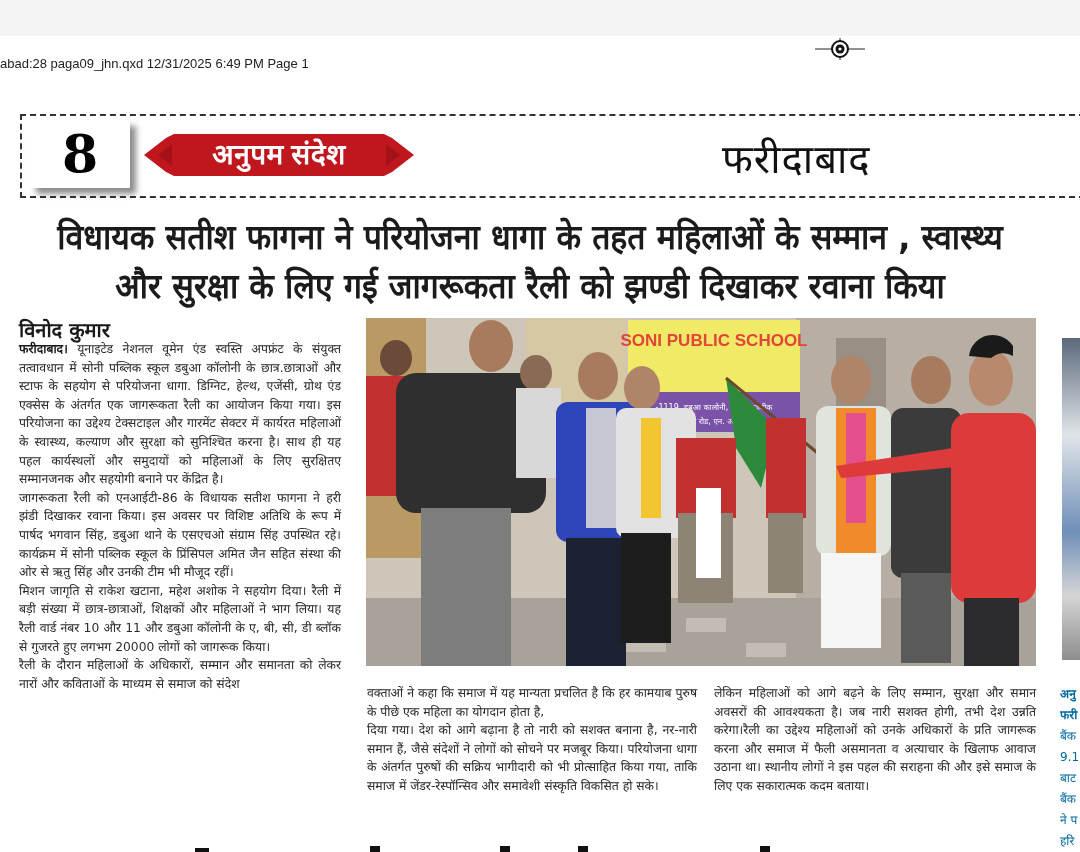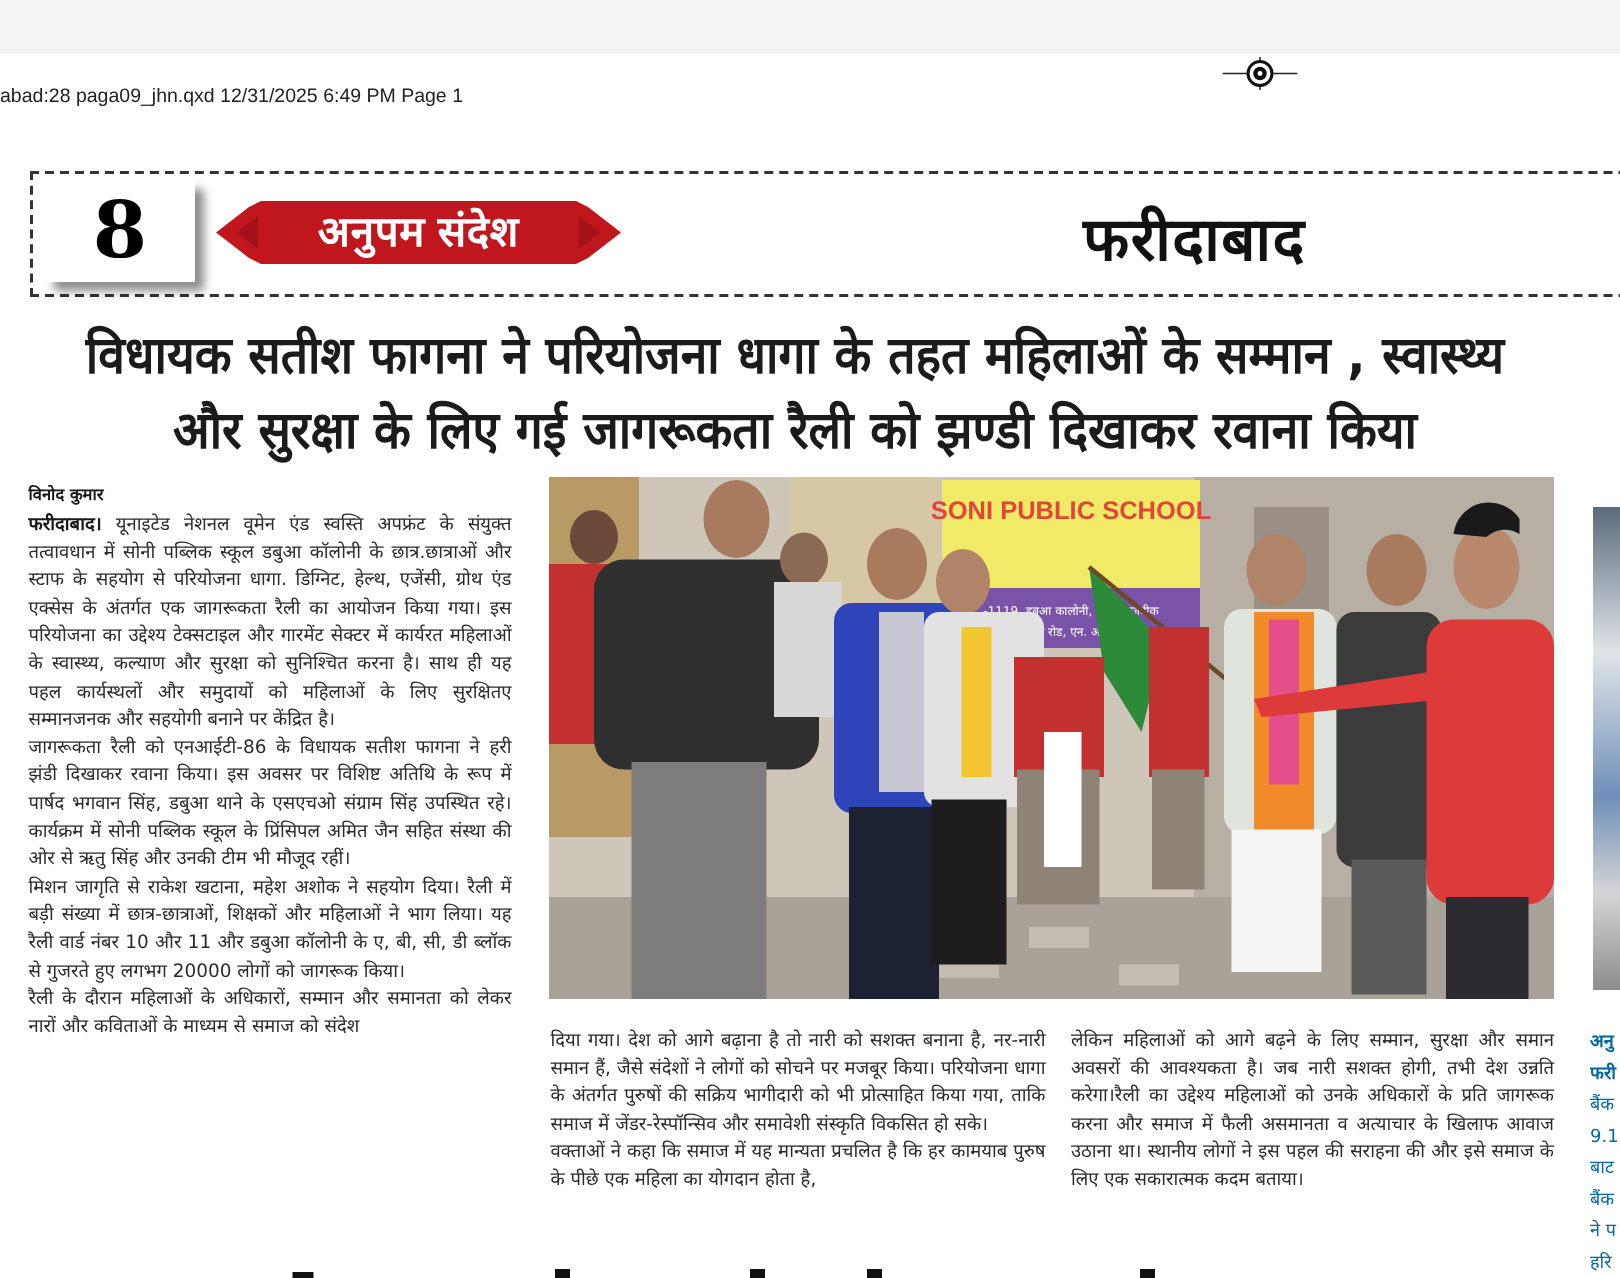--- a/index.html
+++ b/index.html
@@ -11,33 +11,33 @@
   .crosshair { position: absolute; left: 815px; top: 38px; width: 50px; height: 22px; }
 
   .masthead { position: absolute; left: 20px; top: 114px; width: 1065px; height: 84px;
     border-top: 2px dashed #333; border-bottom: 2px dashed #333; border-left: 2px dashed #333; }
   .page-num { position: absolute; left: 8px; top: 4px; width: 100px; height: 68px; background: #fff;
     box-shadow: 6px 6px 6px rgba(0,0,0,0.45); font-family: "DejaVu Serif", serif; font-weight: 900;
     font-size: 52px; line-height: 68px; text-align: center; color: #000; }
   .brand { position: absolute; left: 122px; top: 16px; height: 46px; width: 270px; }
   .brand svg { position: absolute; left: 0; top: 0; }
   .brand-text { position: absolute; left: 0; top: 0; width: 270px; height: 46px; line-height: 46px; text-align: center;
-    color: #fff; font-family: Liberation Sans, sans-serif; font-weight: bold; font-size: 28px; letter-spacing: 0.5px; }
-  .city { position: absolute; left: 700px; top: 14px; font-family: "DejaVu Serif", serif; font-weight: 700;
+    color: #fff; font-family: Liberation Serif, serif; font-weight: bold; font-size: 28px; letter-spacing: 0.5px; }
+  .city { position: absolute; left: 700px; top: 14px; font-family: "DejaVu Serif", serif; font-weight: 400;
     font-size: 40px; color: #111; letter-spacing: 1px; }
 
   .headline { position: absolute; left: 0; top: 212px; width: 1060px; text-align: center;
     font-family: "DejaVu Sans", sans-serif; font-weight: bold; font-size: 32px; line-height: 46px; color: #1b1b1b;
     transform: scaleY(1.08); transform-origin: top center; }
 
   .col { position: absolute; font-family: "DejaVu Sans", sans-serif; font-size: 12.3px; line-height: 18.6px;
     color: #2a2a2a; text-align: justify; }
   .col p { margin: 0; }
   .col-left { left: 19px; top: 320px; width: 322px; }
-  .byline { font-weight: bold; font-size: 11px; line-height: 20px; color: #1a1a1a; }
+  .byline { font-weight: bold; font-size: 20px; line-height: 20px; color: #1a1a1a; }
   .dateline { font-weight: bold; color: #1a1a1a; }
 
   .photo { position: absolute; left: 366px; top: 318px; width: 670px; height: 348px; overflow: hidden; background: #bfb7ad; }
   .col-mid { left: 367px; top: 684px; width: 330px; }
   .col-right { left: 714px; top: 684px; width: 322px; }
 
   .next-photo { position: absolute; left: 1062px; top: 338px; width: 18px; height: 322px; background: linear-gradient(#5a6a7c, #e0e4e8 30%, #6f8fb8 60%, #d5d5d5 80%, #8d8d8d); }
   .next-col { position: absolute; left: 1060px; top: 684px; width: 20px; overflow: hidden; font-size: 12px; line-height: 21px; white-space: nowrap; color: #0369a1; }
   .next-col .b { font-weight: bold; }
 
@@ -135,22 +135,22 @@
       <ellipse cx="625" cy="60" rx="22" ry="28" fill="#b8896c"></ellipse>
       <path d="M625 40 a22 28 0 0 1 22 -2 l0 -10 a24 24 0 0 0 -44 10 z" fill="#1a1a1a"></path>
       <rect x="585" y="95" width="85" height="190" rx="18" fill="#dd3a3a"></rect>
       <rect x="598" y="280" width="55" height="80" fill="#2b2b30"></rect>
       <path d="M470 148 L600 128 L600 148 L475 160 Z" fill="#dd3a3a"></path>
     </g>
   </svg>
 </div>
 
 <div class="col col-mid">
+  <p>वक्ताओं ने कहा कि समाज में यह मान्यता प्रचलित है कि हर कामयाब पुरुष के पीछे एक महिला का योगदान होता है,</p>
   <p>दिया गया। देश को आगे बढ़ाना है तो नारी को सशक्त बनाना है, नर-नारी समान हैं, जैसे संदेशों ने लोगों को सोचने पर मजबूर किया। परियोजना धागा के अंतर्गत पुरुषों की सक्रिय भागीदारी को भी प्रोत्साहित किया गया, ताकि समाज में जेंडर-रेस्पॉन्सिव और समावेशी संस्कृति विकसित हो सके।</p>
-  <p>वक्ताओं ने कहा कि समाज में यह मान्यता प्रचलित है कि हर कामयाब पुरुष के पीछे एक महिला का योगदान होता है,</p>
 </div>
 
 <div class="col col-right">
   <p>लेकिन महिलाओं को आगे बढ़ने के लिए सम्मान, सुरक्षा और समान अवसरों की आवश्यकता है। जब नारी सशक्त होगी, तभी देश उन्नति करेगा।रैली का उद्देश्य महिलाओं को उनके अधिकारों के प्रति जागरूक करना और समाज में फैली असमानता व अत्याचार के खिलाफ  आवाज उठाना था। स्थानीय लोगों ने इस पहल की सराहना की और इसे समाज के लिए एक सकारात्मक कदम बताया।</p>
 </div>
 
 <div class="next-photo"></div>
 <div class="next-col">
   <div class="b">अनु</div>
   <div class="b">फरी</div>

